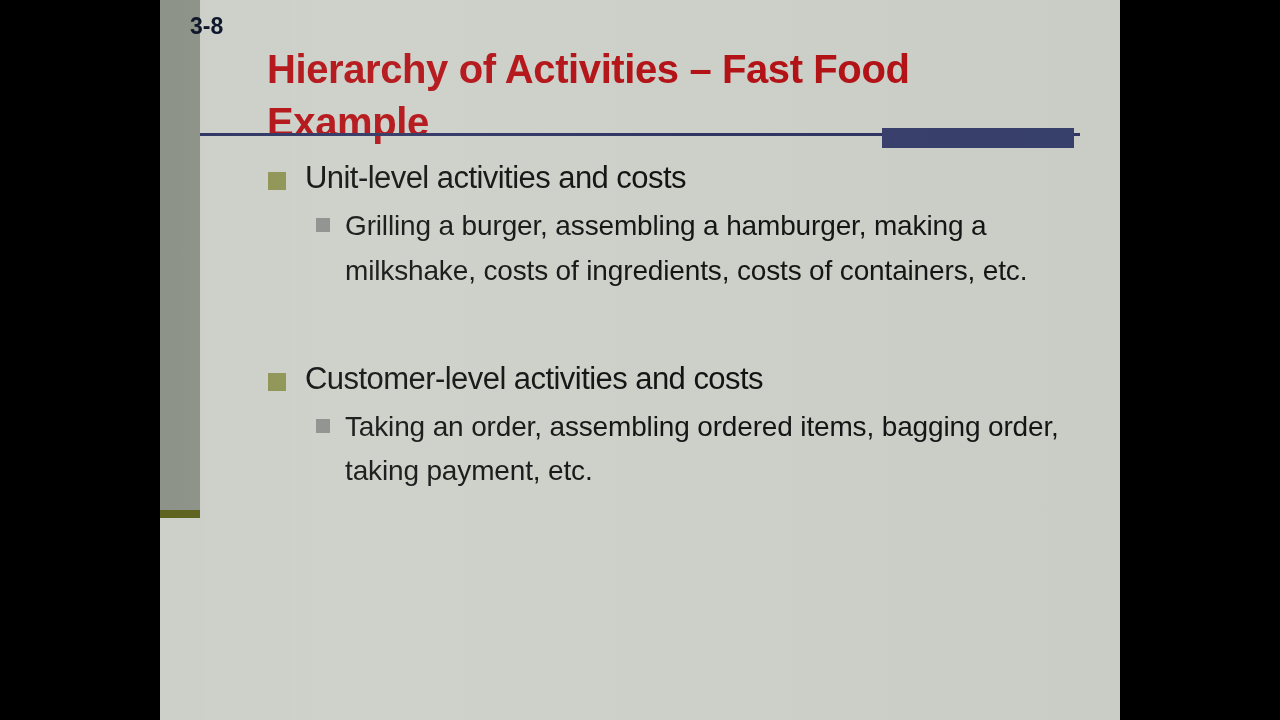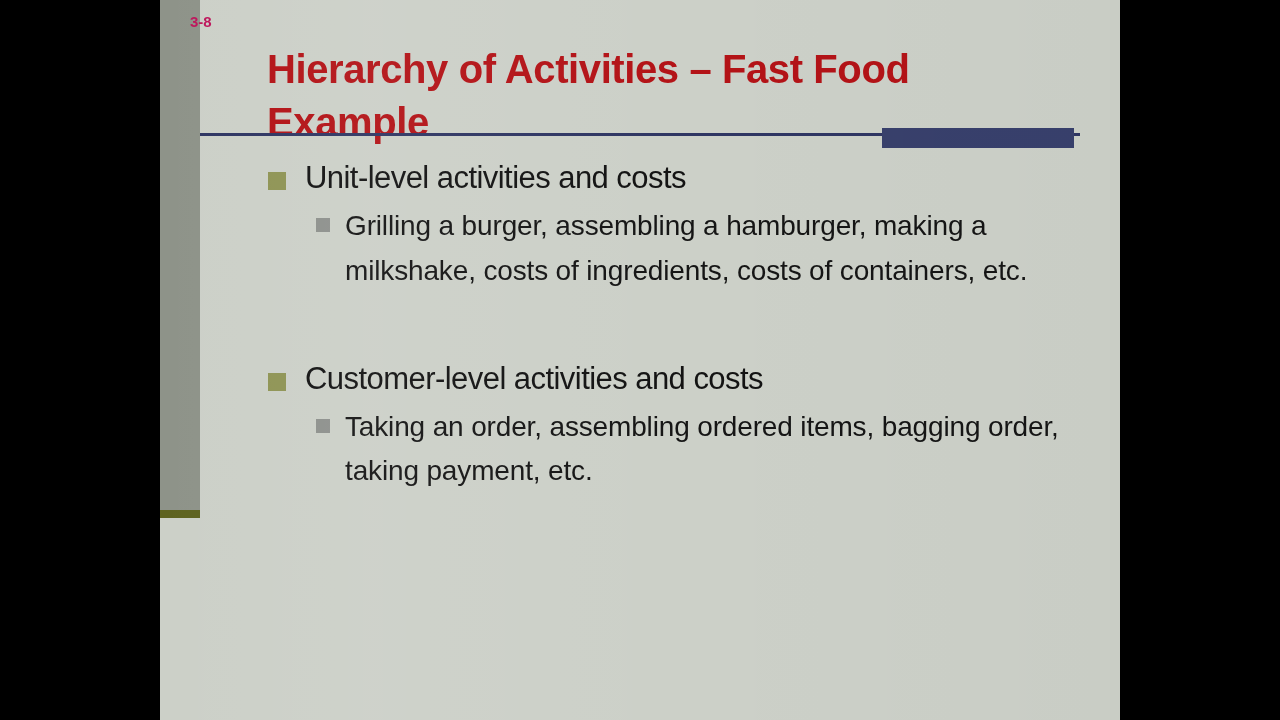--- a/index.html
+++ b/index.html
@@ -63,23 +63,23 @@
     width: 40px;
     height: 8px;
     background: #5e6320;
   }
 
   
   #slide-number {
     position: absolute;
     left: 30px;
     top: 13px;
-    font-size: 15px;
+    font-size: 23px;
     font-weight: bold;
-    color: #be185d;
+    color: #0f172a;
     letter-spacing: 0px;
     z-index: 4;
   }
 
   
   #title {
     position: absolute;
     left: 107px;
     top: 16px;
     width: 730px;

